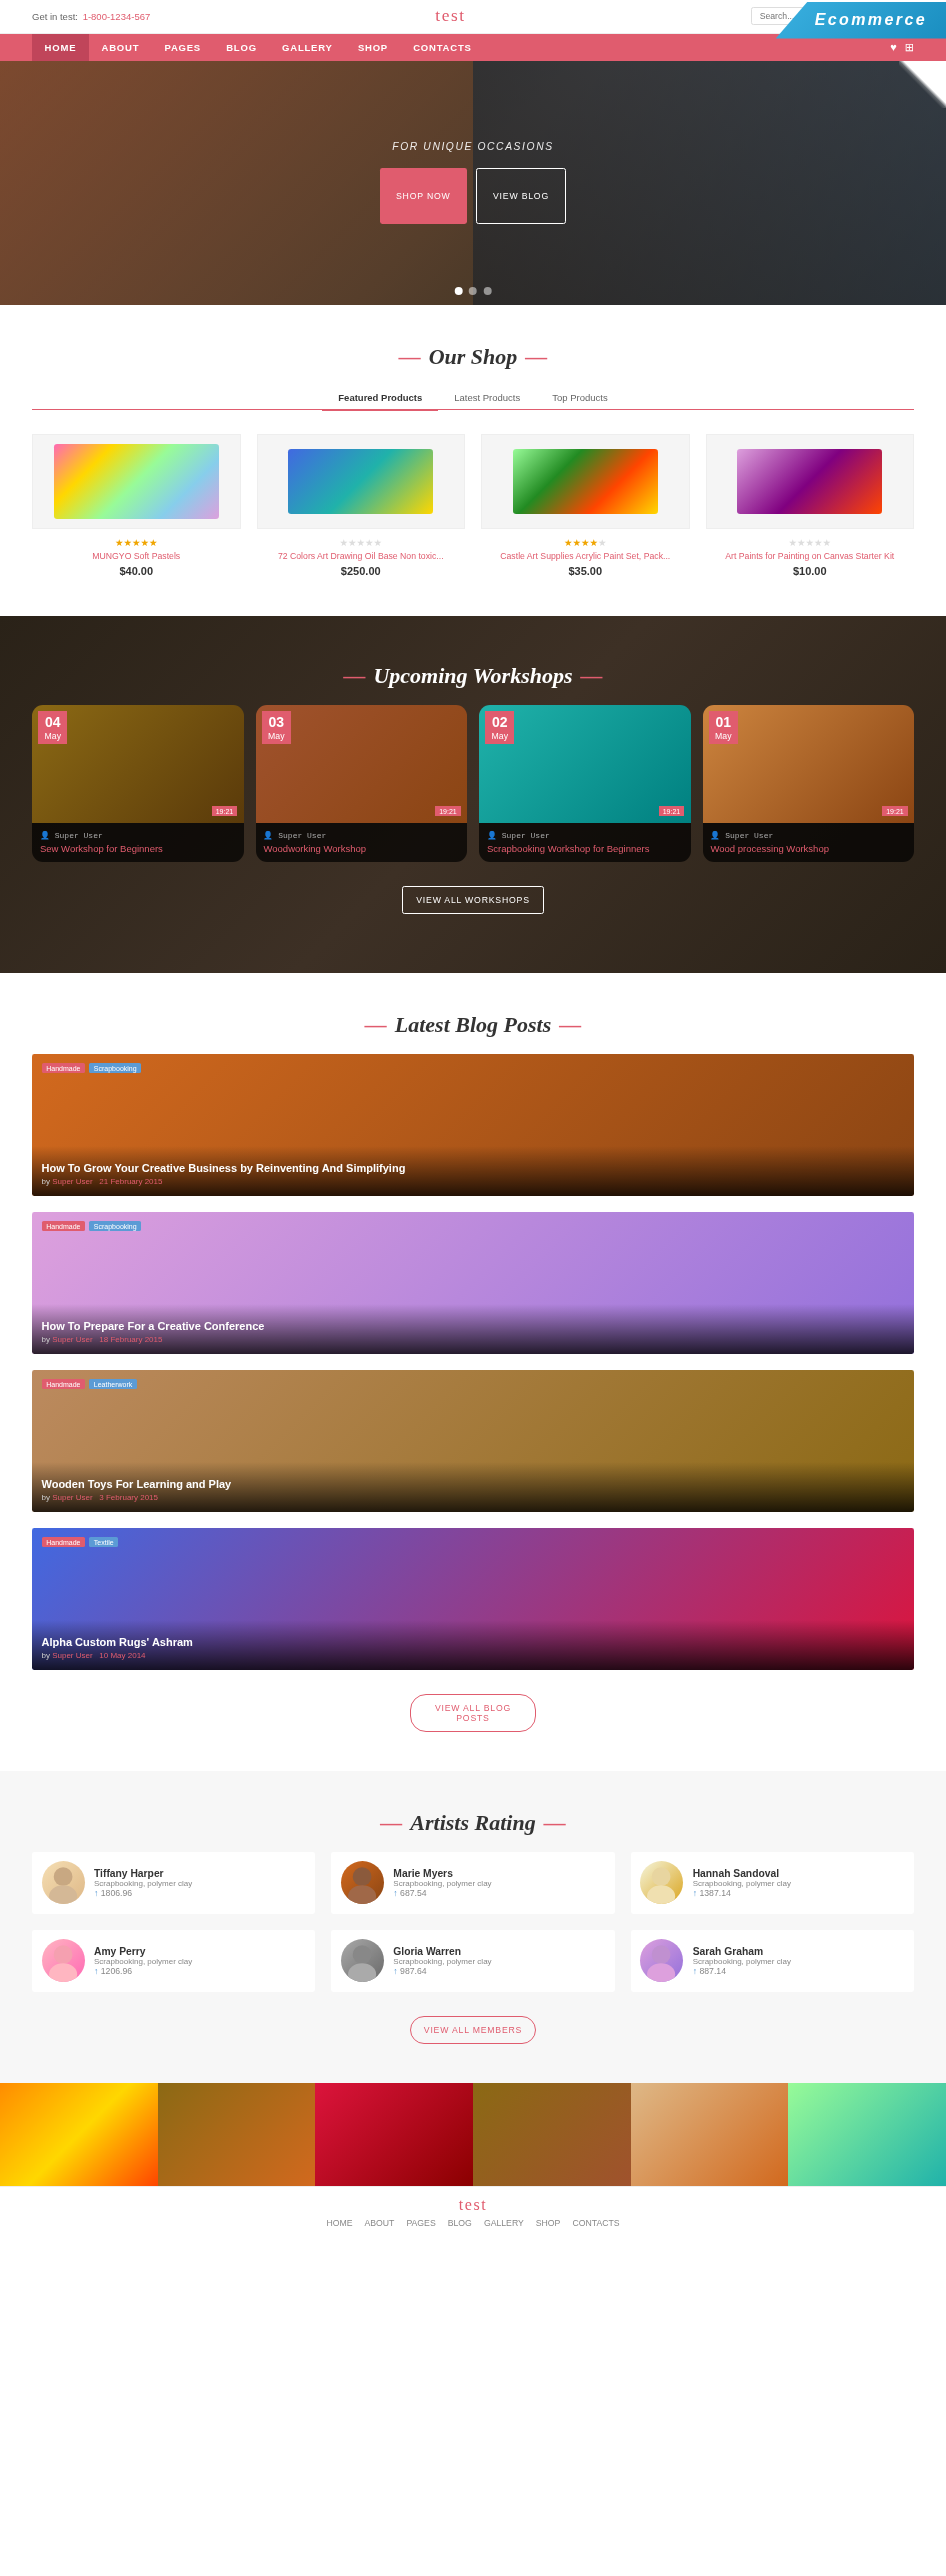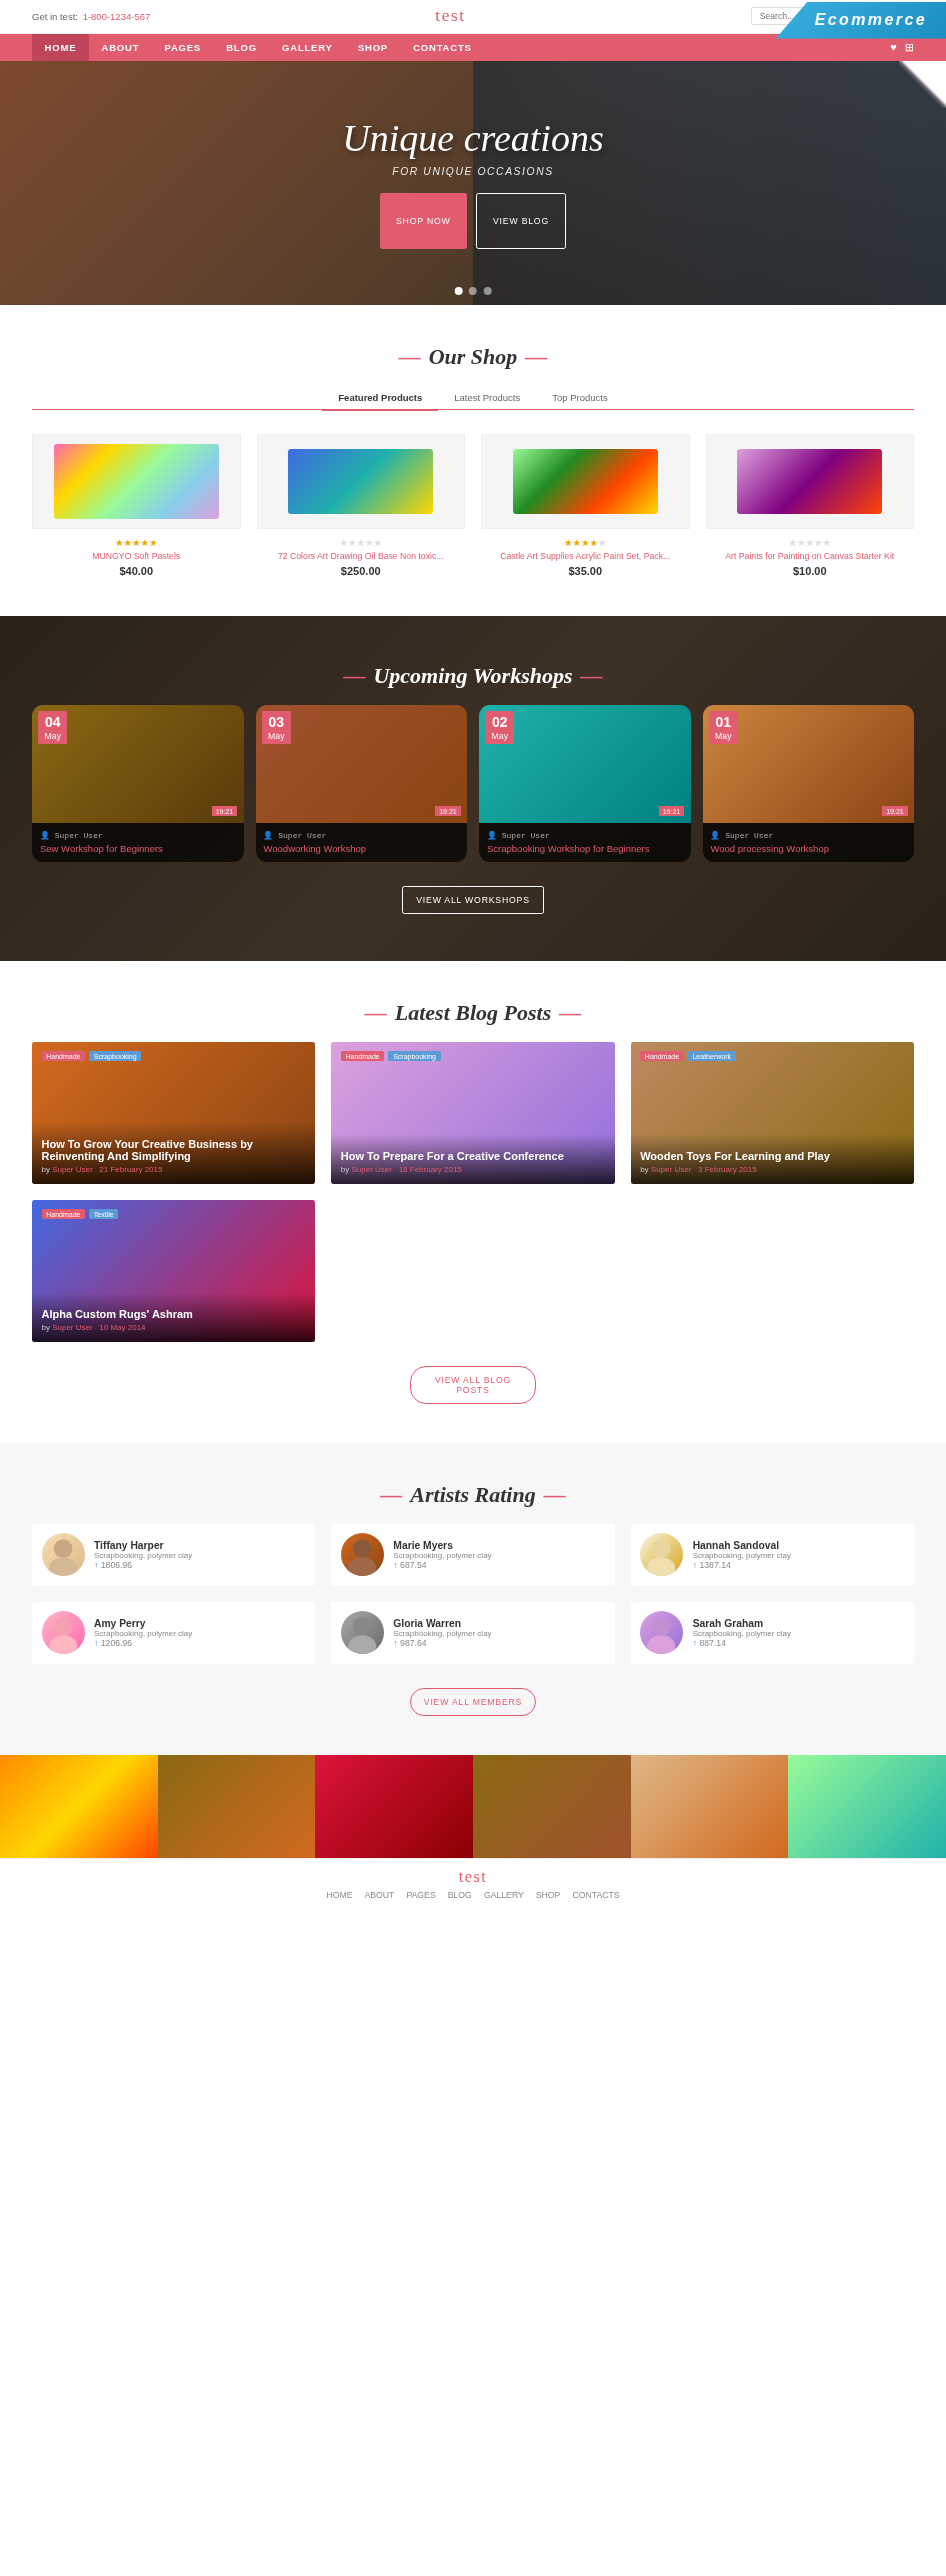--- a/index.html
+++ b/index.html
@@ -54,25 +54,25 @@
     .w1 { background: linear-gradient(135deg, #8b6914, #5a3a0a); }
     .w2 { background: linear-gradient(135deg, #a0522d, #8b4513); }
     .w3 { background: linear-gradient(135deg, #20b2aa, #008080); }
     .w4 { background: linear-gradient(135deg, #cd853f, #8b4513); }
     .workshop-date { position: absolute; top: 6.3px; left: 6.3px; background: #e05c6e; color: #fff; text-align: center; padding: 3.2px 6.3px; font-size: 8.7px; line-height: 1.2; }
     .workshop-date .day { font-size: 14px; font-weight: bold; }
     .workshop-meta { position: absolute; bottom: 6.3px; right: 6.3px; background: #e05c6e; color: #fff; font-size: 7px; padding: 1.6px 4px; }
     .workshop-info { background: rgba(0,0,0,0.7); padding: 8px; }
     .workshop-user { font-size: 8px; color: #aaa; margin-bottom: 3.2px; font-family: Liberation Mono, monospace; }
     .workshop-title { font-size: 9.5px; color: #e05c6e; }
-    .view-all-btn { display: block; width: 142px; margin: 0 auto; padding: 8px; border: 1.6px solid #fff; color: #fff; text-align: center; font-size: 8.7px; text-transform: uppercase; letter-spacing: 0.8px; cursor: pointer; background: transparent; border-radius: 2.4px; }
+    .view-all-btn { display: block; width: 142px; margin: 12px auto; padding: 8px; border: 1.6px solid #fff; color: #fff; text-align: center; font-size: 8.7px; text-transform: uppercase; letter-spacing: 0.8px; cursor: pointer; background: transparent; border-radius: 2.4px; }
 
     
     .blog-section { padding: 39px 32px; background: #fff; }
-    .blog-grid { display: grid; grid-template-columns: 1fr 1fr 1fr; gap: 16px; margin-bottom: 24px; }
+    .blog-grid { display: grid; grid-template-columns: 1fr; gap: 16px; margin-bottom: 24px; }
     .blog-card { position: relative; overflow: hidden; border-radius: 2.4px; }
     .blog-img { height: 142px; position: relative; overflow: hidden; }
     .b1 { background: linear-gradient(135deg, #d2691e, #8b4513); }
     .b2 { background: linear-gradient(135deg, #dda0dd, #9370db); }
     .b3 { background: linear-gradient(135deg, #bc8a5f, #8b6914); }
     .b4 { background: linear-gradient(135deg, #4169e1, #dc143c); }
     .blog-tags { position: absolute; top: 9.5px; left: 9.5px; display: flex; gap: 4px; }
     .blog-tag { background: #e05c6e; color: #fff; font-size: 7px; padding: 1.6px 4.7px; border-radius: 1.6px; }
     .blog-tag.blue { background: #5b9bd5; }
     .blog-overlay { position: absolute; bottom: 0; left: 0; right: 0; background: linear-gradient(transparent, rgba(0,0,0,0.8)); padding: 16px 9.5px 9.5px; }
@@ -154,21 +154,20 @@
 
   <div style="position:absolute;top:-32px;right:0;z-index:30;background:linear-gradient(135deg,#3ab0e0,#1a8ec0);color:#fff;font-size:16px;font-weight:bold;letter-spacing:2.4px;padding:9.5px 19px 9.5px 39px;clip-path:polygon(32px 0%,100% 0%,100% 100%,0% 100%);font-style:italic;">Ecommerce</div>
 </div>
 
 <div class="hero">
   <div class="hero-overlay"></div>
 
   <div style="position:absolute;left:0;top:0;width:50%;height:100%;background:linear-gradient(135deg,rgba(180,100,60,0.6),rgba(80,60,40,0.8));z-index:0;"></div>
   <div style="position:absolute;right:0;top:0;width:50%;height:100%;background:linear-gradient(225deg,rgba(60,80,100,0.5),rgba(40,40,40,0.7));z-index:0;"></div>
   <div class="hero-content">
-    <h1>Unique creations</h1>
     <p>For Unique Occasions</p>
     <div class="hero-buttons">
       <button class="btn-pink">SHOP NOW</button>
       <button class="btn-outline">VIEW BLOG</button>
     </div>
   </div>
   <div class="hero-dots">
     <div class="dot active"></div>
     <div class="dot"></div>
     <div class="dot"></div>

